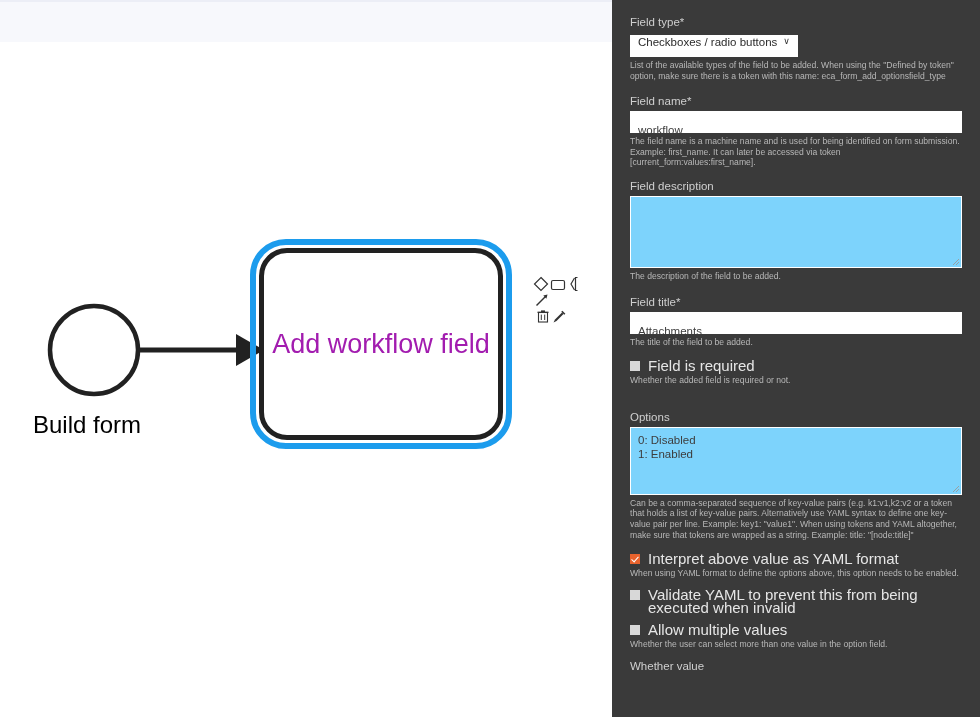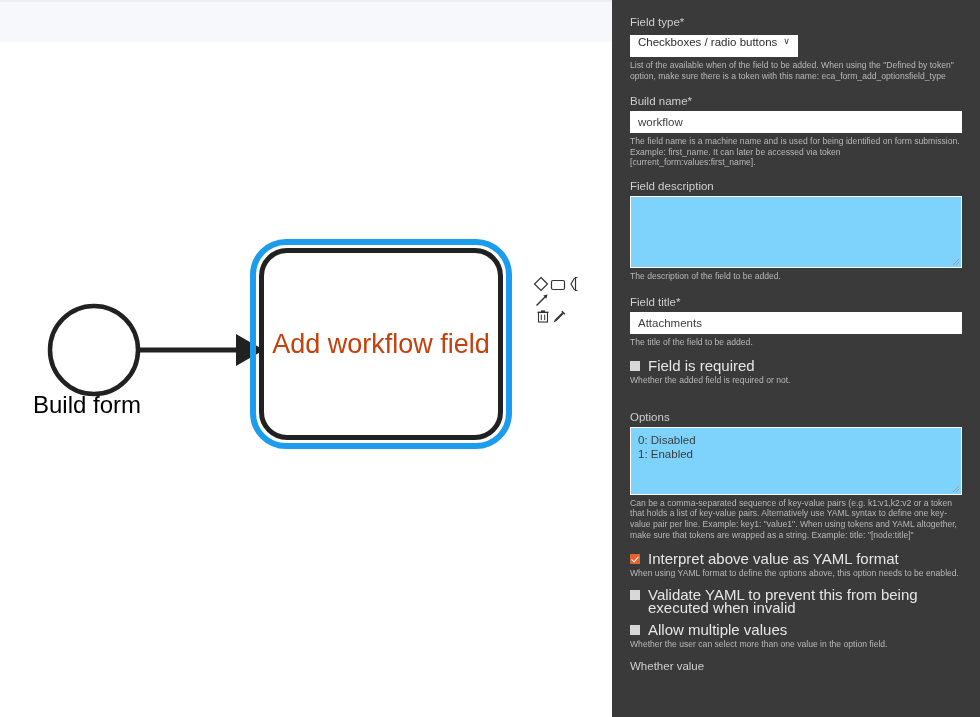--- a/index.html
+++ b/index.html
@@ -56,21 +56,21 @@
   .node-label {
     position: absolute;
     font-size: 24px;
     color: #000000;
     white-space: nowrap;
     font-family: "Liberation Sans", sans-serif;
   }
 
   #start-label {
     left: 33px;
-    top: 348px;
+    top: 368px;
   }
 
   
   #task-node {
     position: absolute;
     left: 250px;
     top: 196px;
     width: 262px;
     height: 210px;
   }
@@ -95,21 +95,21 @@
     border-radius: 28px;
     background: #ffffff;
     display: flex;
     align-items: center;
     justify-content: center;
     text-align: center;
   }
   #task-box-label {
     font-size: 27px;
     line-height: 35px;
-    color: #c2410c;
+    color: #a21caf;
     padding: 0 6px;
   }
 
   
   #context-pad {
     position: absolute;
     left: 533px;
     top: 233px;
     width: 52px;
     height: 52px;
@@ -208,21 +208,21 @@
     color: #333;
   }
 
   .text-input {
     display: block;
     width: 100%;
     height: 22px;
     background: #ffffff;
     border: 1px solid #ffffff;
     box-sizing: border-box;
-    padding: 0 7px;
+    padding: 8px 7px;
     font-size: 11.5px;
     color: #3d3d3d;
     font-family: "Liberation Sans", sans-serif;
     line-height: 20px;
     border-radius: 0;
   }
 
   .textarea-input {
     display: block;
     width: 100%;
@@ -373,25 +373,25 @@
 
 
     <div id="panel-body">
 
       <div class="form-group">
         <label class="field-label">Field type*</label>
         <div class="select-box">
           <span>Checkboxes / radio buttons</span>
           <span class="select-caret">∨</span>
         </div>
-        <div class="desc">List of the available when of the field to be added. When using the "Defined by token" option, make sure there is a token with this name: eca_form_add_optionsfield_type</div>
+        <div class="desc">List of the available types of the field to be added. When using the "Defined by token" option, make sure there is a token with this name: eca_form_add_optionsfield_type</div>
       </div>
 
       <div class="form-group" style="margin-top:14px">
-        <label class="field-label">Build name*</label>
+        <label class="field-label">Field name*</label>
         <div class="text-input">workflow</div>
         <div class="desc">The field name is a machine name and is used for being identified on form submission. Example: first_name. It can later be accessed via token [current_form:values:first_name].</div>
       </div>
 
       <div class="form-group" style="margin-top:12px">
         <label class="field-label">Field description</label>
         <div class="textarea-wrap">
           <div class="textarea-input" style="height:72px"></div>
           <svg class="resize-grip" viewBox="0 0 10 10">
             <path d="M9 3 L3 9 M9 6 L6 9" stroke="#9a9a9a" stroke-width="0.9" fill="none"></path>

